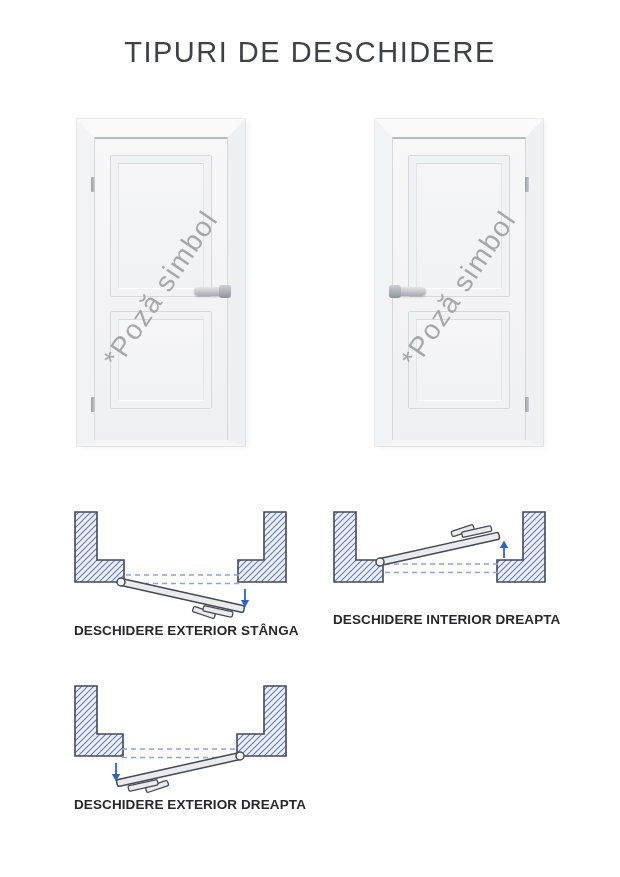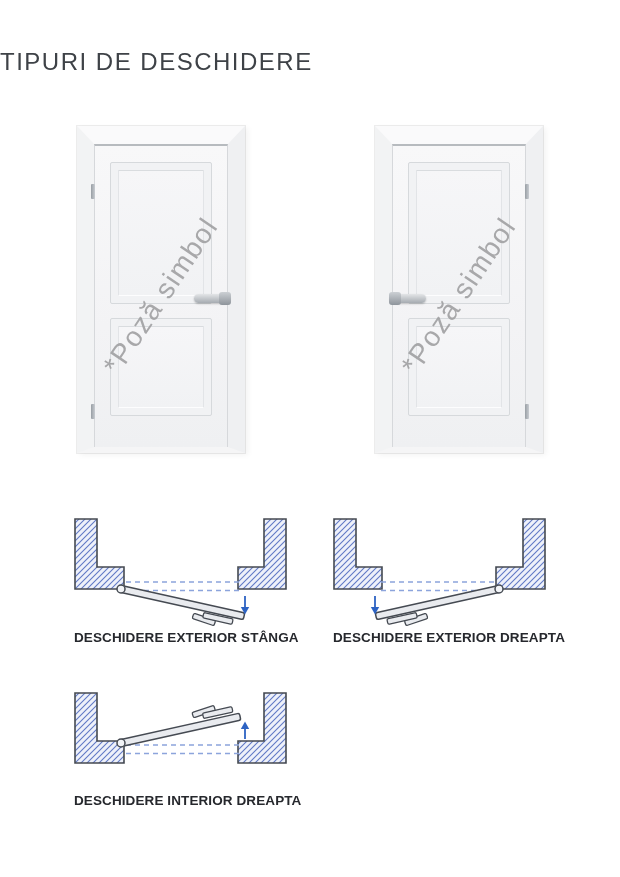--- a/index.html
+++ b/index.html
@@ -3,22 +3,22 @@
 <meta charset="utf-8">
 <style>
   html,body{margin:0;padding:0;background:#ffffff;}
   body{
     width:620px;height:877px;position:relative;overflow:hidden;
     font-family:"Liberation Sans", sans-serif;
     -webkit-font-smoothing:antialiased;
   }
   
   .page-title{
-    margin:48px 0 0;
-    font-size:24px;font-weight:400;letter-spacing:1.5px;
+    margin:36px 0 0;text-align:center;
+    font-size:29px;font-weight:400;letter-spacing:1.5px;
     color:var(--title,#3e4247);
   }
   
   .doors-row{
     margin-top:50px;display:flex;justify-content:center;gap:130px;
   }
   .door-photo{
     position:relative;width:168px;height:327px;
   }
   .door-frame{
@@ -149,50 +149,50 @@
         <rect class="grip" x="123" y="80" width="23" height="5.5" rx="1.5" transform="rotate(6 134 83)"></rect>
         <rect class="grip" x="133" y="76" width="30" height="5.5" rx="1.5"></rect>
       </g>
       <circle class="hingec" cx="47" cy="71" r="4"></circle>
       <line class="arrow-line" x1="171" y1="78" x2="171" y2="90"></line>
       <polygon class="arrow-head" points="166.8,89 175.2,89 171,96.5"></polygon>
     </svg>
     <span class="diagram-label">DESCHIDERE EXTERIOR STÂNGA</span>
   </div>
 
+  <div class="diagram-cell row2">
+    <svg viewBox="0 0 213 76" width="213" height="76">
+      <path class="walls" d="M1,1 L23,1 L23,49 L50,49 L50,71 L1,71 Z"></path>
+      <path class="walls" d="M212,1 L190,1 L190,49 L164,49 L164,71 L212,71 Z"></path>
+      <path class="dashline" d="M52,53 H165 M52,61.5 H165"></path>
+      <g transform="rotate(-12.5 47 51)">
+        <rect class="leaf" x="47" y="47.5" width="122" height="7" rx="2"></rect>
+        <rect class="grip" x="123" y="35.5" width="23" height="5.5" rx="1.5" transform="rotate(-6 134 38)"></rect>
+        <rect class="grip" x="133" y="39.5" width="30" height="5.5" rx="1.5"></rect>
+      </g>
+      <circle class="hingec" cx="47" cy="51" r="4"></circle>
+      <line class="arrow-line" x1="171" y1="47" x2="171" y2="36"></line>
+      <polygon class="arrow-head" points="166.8,37 175.2,37 171,29.5"></polygon>
+    </svg>
+    <span class="diagram-label">DESCHIDERE INTERIOR DREAPTA</span>
+  </div>
+
   <div class="diagram-cell row1">
     <svg viewBox="0 0 213 110" width="213" height="110">
       <g transform="translate(213,0) scale(-1,1)">
         <path class="wallsB" d="M1,1 L23,1 L23,49 L50,49 L50,71 L1,71 Z"></path>
         <path class="wallsB" d="M212,1 L190,1 L190,49 L164,49 L164,71 L212,71 Z"></path>
         <path class="dashline" d="M52,64 H165 M52,72.5 H165"></path>
         <g transform="rotate(12.5 47 71)">
           <rect class="leaf" x="47" y="67.5" width="126" height="7" rx="2"></rect>
           <rect class="grip" x="123" y="80" width="23" height="5.5" rx="1.5" transform="rotate(6 134 83)"></rect>
           <rect class="grip" x="133" y="76" width="30" height="5.5" rx="1.5"></rect>
         </g>
         <circle class="hingec" cx="47" cy="71" r="4"></circle>
         <line class="arrow-line" x1="171" y1="78" x2="171" y2="90"></line>
         <polygon class="arrow-head" points="166.8,89 175.2,89 171,96.5"></polygon>
       </g>
     </svg>
     <span class="diagram-label">DESCHIDERE EXTERIOR DREAPTA</span>
   </div>
 
-  <div class="diagram-cell row2">
-    <svg viewBox="0 0 213 76" width="213" height="76">
-      <path class="walls" d="M1,1 L23,1 L23,49 L50,49 L50,71 L1,71 Z"></path>
-      <path class="walls" d="M212,1 L190,1 L190,49 L164,49 L164,71 L212,71 Z"></path>
-      <path class="dashline" d="M52,53 H165 M52,61.5 H165"></path>
-      <g transform="rotate(-12.5 47 51)">
-        <rect class="leaf" x="47" y="47.5" width="122" height="7" rx="2"></rect>
-        <rect class="grip" x="123" y="35.5" width="23" height="5.5" rx="1.5" transform="rotate(-6 134 38)"></rect>
-        <rect class="grip" x="133" y="39.5" width="30" height="5.5" rx="1.5"></rect>
-      </g>
-      <circle class="hingec" cx="47" cy="51" r="4"></circle>
-      <line class="arrow-line" x1="171" y1="47" x2="171" y2="36"></line>
-      <polygon class="arrow-head" points="166.8,37 175.2,37 171,29.5"></polygon>
-    </svg>
-    <span class="diagram-label">DESCHIDERE INTERIOR DREAPTA</span>
-  </div>
-
 
 </div>
 
 </body></html>

